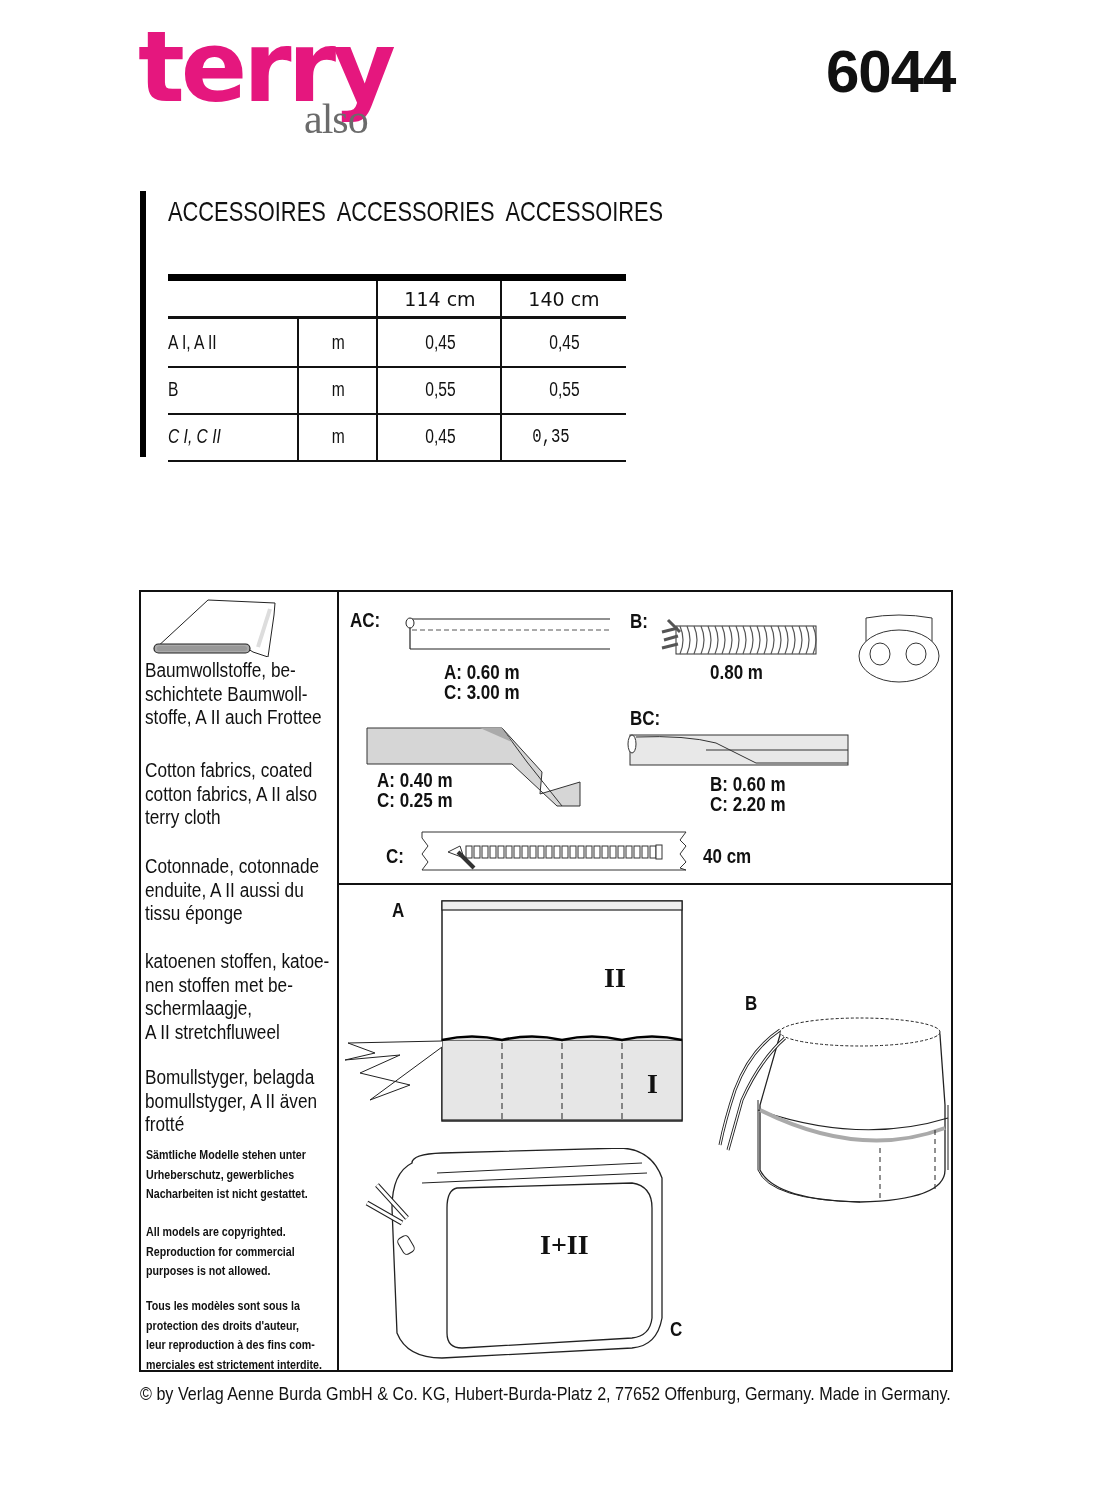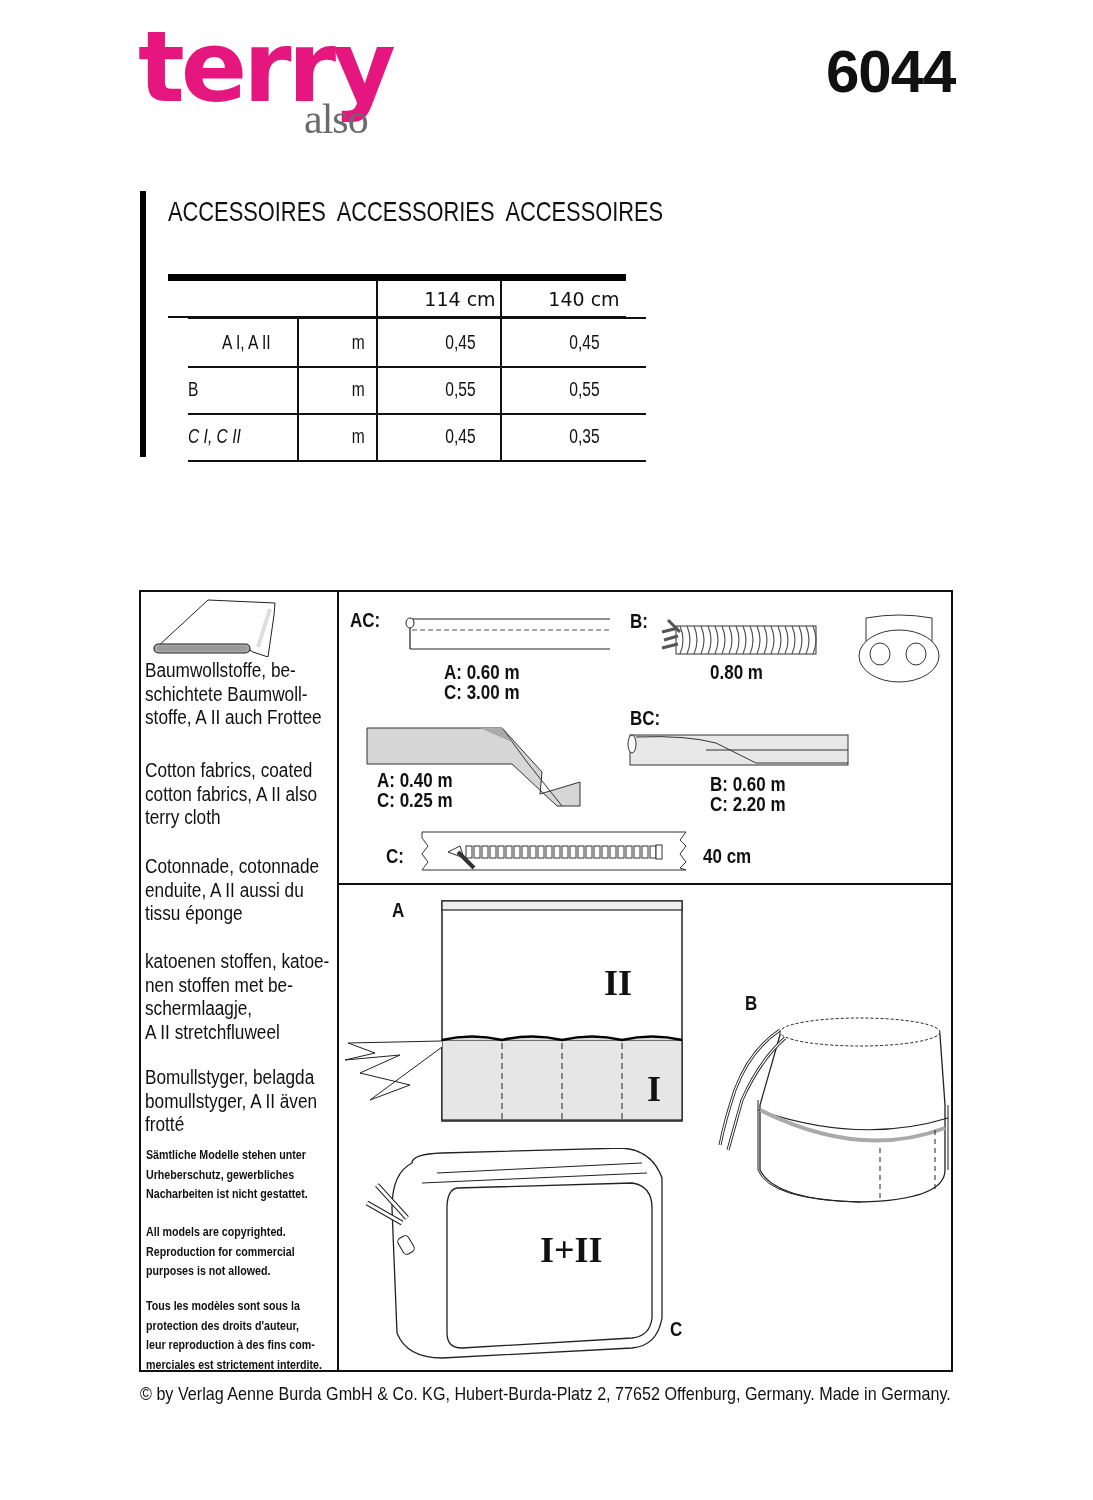--- a/index.html
+++ b/index.html
@@ -8,38 +8,38 @@
 
   
   #logo-burda { left:138px; top:18px; font-family:"DejaVu Sans", sans-serif; font-size:98px; font-weight:bold; color:#e5177e; letter-spacing:-4px; line-height:1; }
   #logo-style { left:304px; top:98px; font-family:"Liberation Serif", serif; font-size:42px; color:#6b6b6b; line-height:1; letter-spacing:-1px; }
   #pattern-number { left:826px; top:42px; font-family:"Liberation Sans", sans-serif; font-size:60px; font-weight:bold; line-height:1; letter-spacing:-1px; }
 
   
   #left-bar { left:140px; top:191px; width:6px; height:266px; background:#000; }
   #acc-title { left:168px; top:196px; font-size:28px; letter-spacing:0px; white-space:nowrap; transform:scaleX(0.78); transform-origin:left top; }
   #yardage-top { left:168px; top:274px; width:458px; height:7px; background:#000; }
-  .trow { position:absolute; left:168px; width:458px; height:47px; border-bottom:2px solid #111;margin-left:20px; }
+  .trow { position:absolute; left:168px; width:458px; height:47px; border-bottom:2px solid #111; }
   .tcell { position:absolute; top:0; height:100%; display:flex; align-items:center; justify-content:center; font-size:20px; }
   .tcell.lab { justify-content:flex-start; }
   .vline { position:absolute; width:2px; background:#111; }
   .cond { display:inline-block; transform:scaleX(0.78); }
   .cond-left { display:inline-block; transform:scaleX(0.78); transform-origin:left center; }
 
   
   #frame { left:139px; top:590px; width:814px; height:782px; border:2px solid #111; box-sizing:border-box; }
   #frame-divider { left:337px; top:590px; width:2px; height:782px; background:#111; }
   #notions-divider { left:337px; top:883px; width:616px; height:2px; background:#111; }
 
   .fabric-text { left:145px; font-size:20px; line-height:23.5px; white-space:nowrap; transform:scaleX(0.86); transform-origin:left top; }
   .copyright-text { left:146px; font-size:13px; line-height:19.5px; font-weight:bold; white-space:nowrap; transform:scaleX(0.82); transform-origin:left top; }
 
   .notion-label { font-size:20px; font-weight:bold; white-space:nowrap; transform:scaleX(0.85); transform-origin:left top; line-height:20px; }
   .view-label { font-size:20px; font-weight:bold; transform:scaleX(0.85); transform-origin:left top; }
-  .roman { font-family:"Liberation Serif", serif; font-weight:bold; font-size:36px;text-align:right; }
+  .roman { font-family:"Liberation Serif", serif; font-weight:bold; font-size:28px;text-align:right; }
 
   #footer { left:140px; top:1383px; font-size:19px; white-space:nowrap; transform:scaleX(0.85); transform-origin:left top; }
 </style>
 </head>
 <body>
 
 <div id="logo-burda" class="abs">terry</div>
 <div id="logo-style" class="abs">also</div>
 <div id="pattern-number" class="abs">6044</div>
 
@@ -50,21 +50,21 @@
   <div id="yardage-top" class="abs"></div>
   <div class="trow" style="top:281px;height:36px;">
     <div class="tcell" style="left:210px;width:124px;">
         <span style="font-family:'DejaVu Sans',sans-serif;font-size:19px;">114 cm</span>
       </div>
     <div class="tcell" style="left:334px;width:124px;text-align:right;">
         <span style="font-family:'DejaVu Sans',sans-serif;font-size:19px;">140 cm</span>
       </div>
   </div>
   <div class="trow" style="top:319px;">
-    <div class="tcell lab" style="left:0;width:130px;justify-content:center;">
+    <div class="tcell lab" style="left:0;width:130px;">
         <span class="cond-left">A I, A II</span>
       </div>
     <div class="tcell" style="left:130px;width:80px;">
         <span class="cond">m</span>
       </div>
     <div class="tcell" style="left:210px;width:124px;">
         <span class="cond">0,45</span>
       </div>
     <div class="tcell" style="left:334px;width:124px;">
         <span class="cond">0,45</span>
@@ -87,21 +87,21 @@
   <div class="trow" style="top:413px;">
     <div class="tcell lab" style="left:0;width:130px;font-style:italic;">
         <span class="cond-left">C I, C II</span>
       </div>
     <div class="tcell" style="left:130px;width:80px;">
         <span class="cond">m</span>
       </div>
     <div class="tcell" style="left:210px;width:124px;">
         <span class="cond">0,45</span>
       </div>
-    <div class="tcell" style="left:334px;width:124px;">
+    <div class="tcell" style="left:321px;width:124px;font-family:Liberation Mono, monospace;">
         <span class="cond">0,35</span>
       </div>
   </div>
   <div class="trow" style="top:270px;height:47px;border:none;"></div>
   <div class="abs" style="left:168px;top:316px;width:458px;height:2px;background:#111;"></div>
   <div class="vline" style="left:376px;top:281px;height:179px;"></div>
   <div class="vline" style="left:500px;top:281px;height:179px;"></div>
   <div class="vline" style="left:297px;top:318px;height:142px;"></div>
 </div>
 

